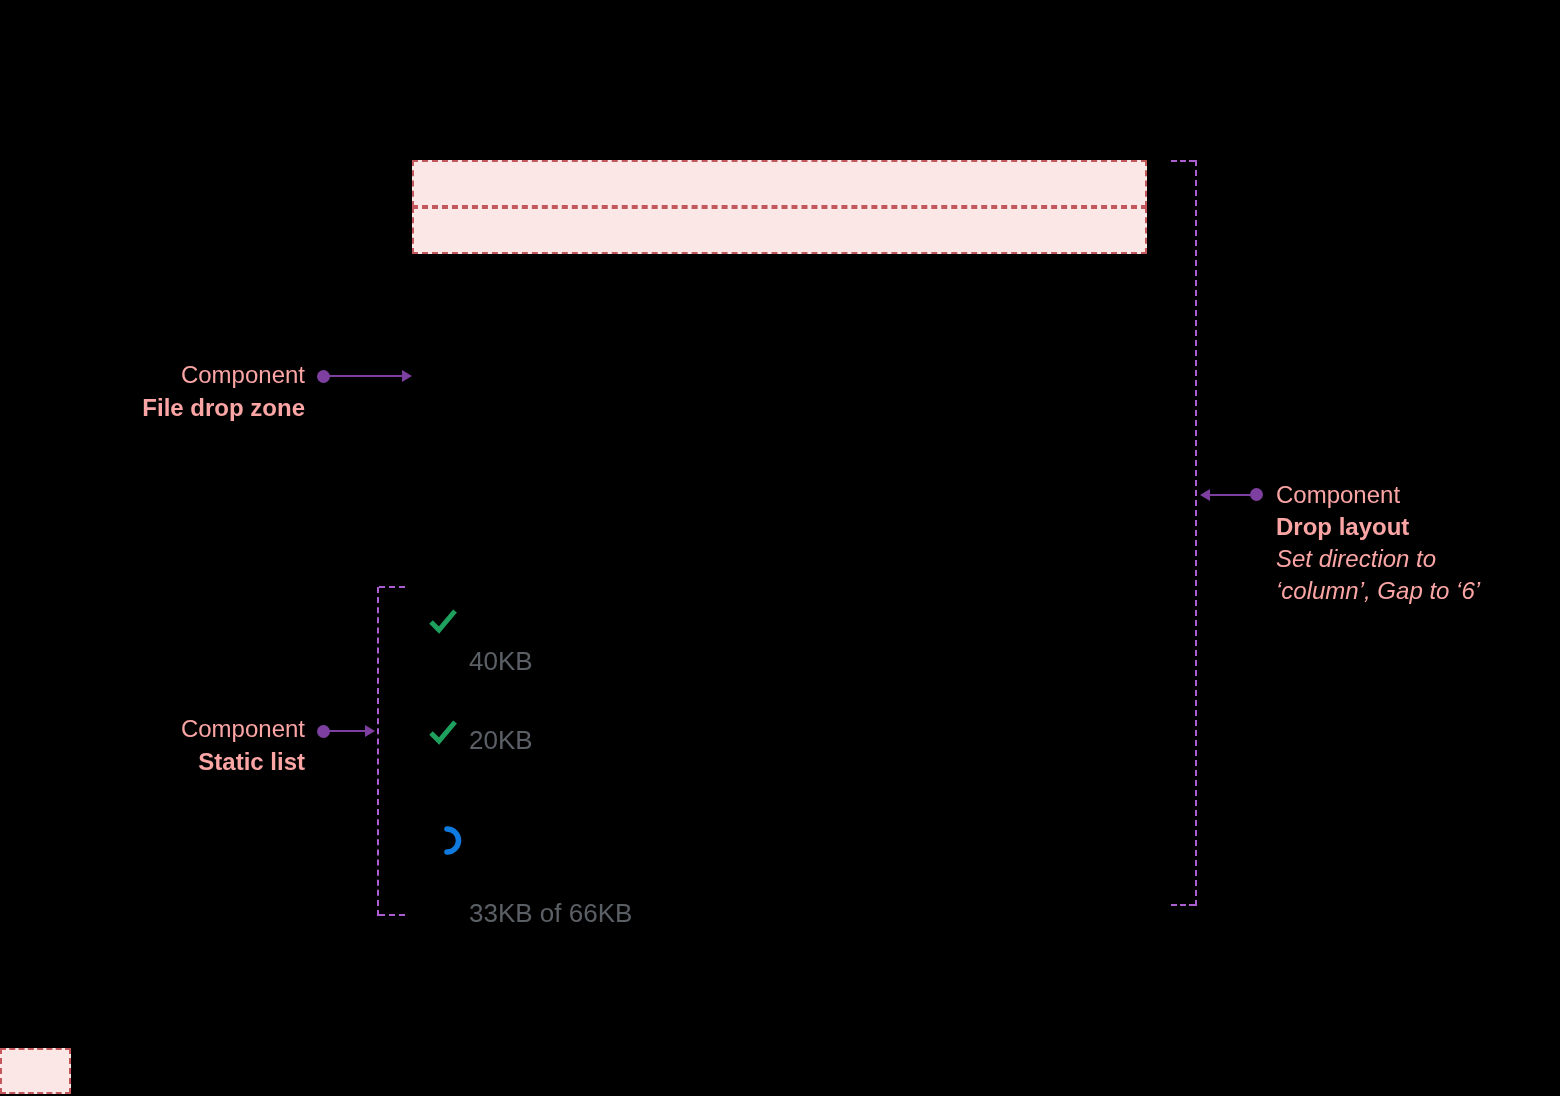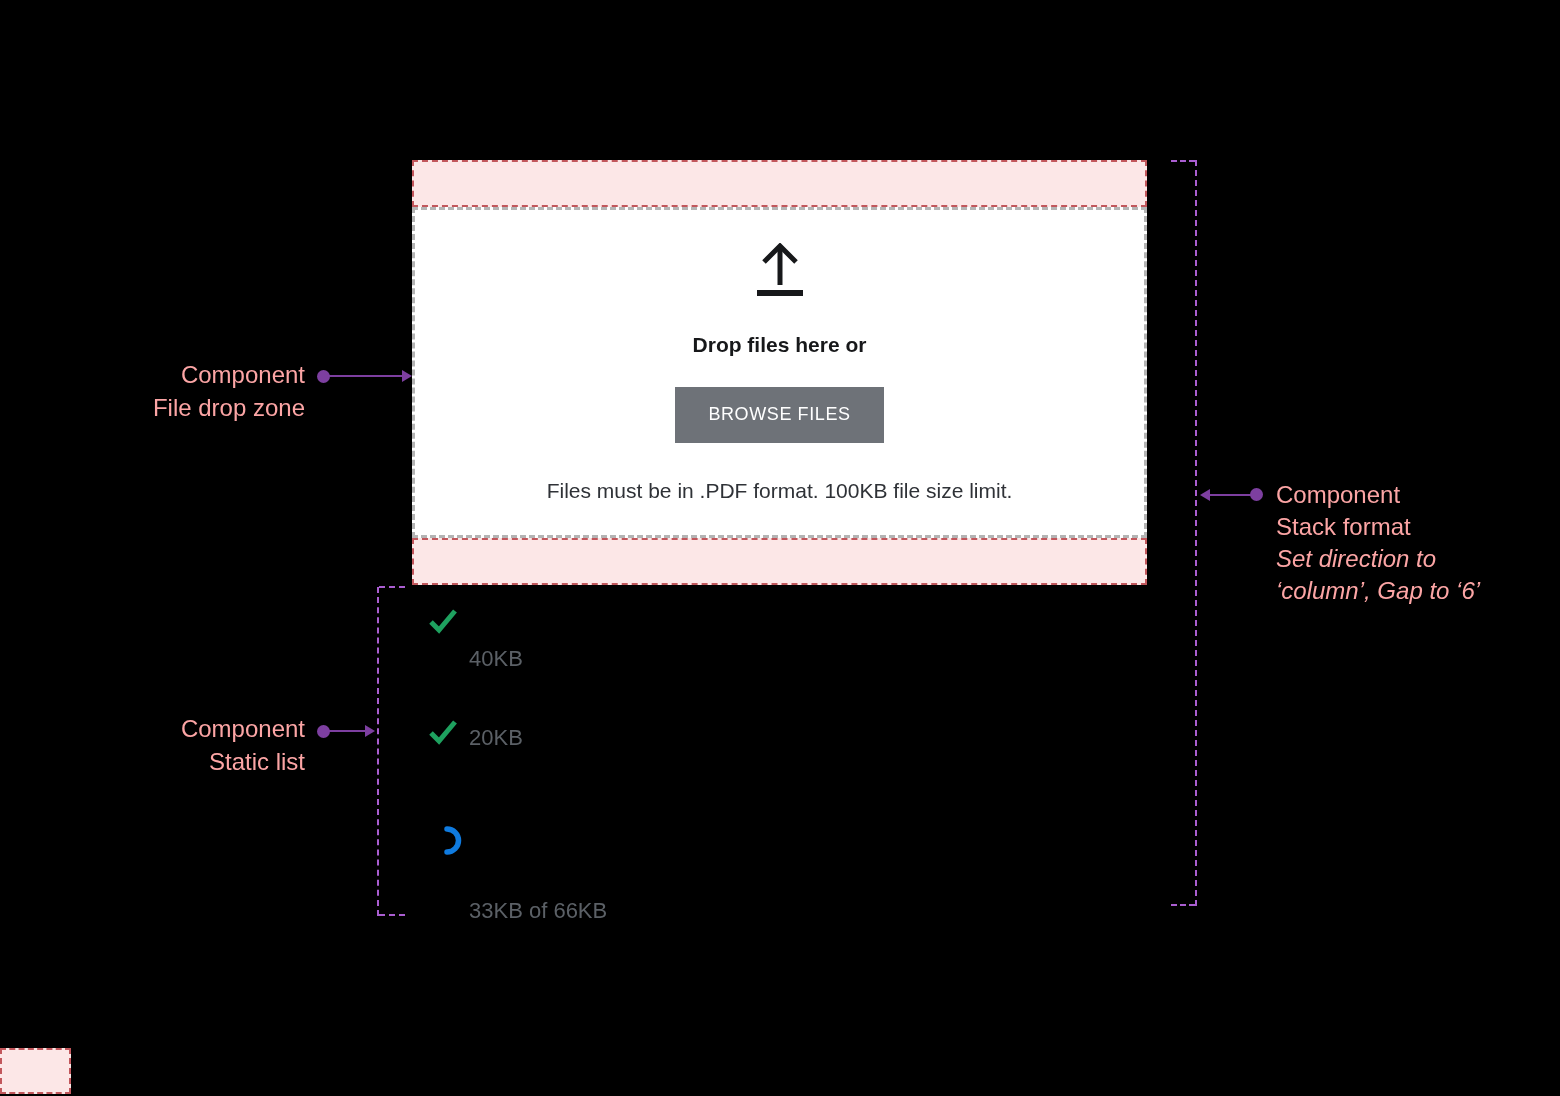--- a/index.html
+++ b/index.html
@@ -27,54 +27,42 @@
   }
   .dz-note{font-size:21px;font-weight:400;color:#2f3237;margin-top:36px;}
 
   
   .guide-v{border-left:2px dashed #aa5ed1;width:0;}
   .guide-h{border-top:2px dashed #aa5ed1;height:0;}
 
   
   .annot{color:#fca5a5;font-size:24px;line-height:33px;}
   .annot .kicker{font-weight:400;}
-  .annot .name{font-weight:400;}
+  .annot .name{font-weight:700;}
   .annot .hint{font-style:italic;font-weight:400;}
   .annot.right-align{text-align:right;}
 
   .arrow-line{height:2px;background:#7d3fa0;}
   .arrow-dot{width:13px;height:13px;border-radius:50%;background:#7d3fa0;}
   .arrow-head-right{width:0;height:0;border-left:10px solid #7d3fa0;border-top:6px solid transparent;border-bottom:6px solid transparent;}
   .arrow-head-left{width:0;height:0;border-right:10px solid #7d3fa0;border-top:6px solid transparent;border-bottom:6px solid transparent;}
 
   
-  .size-label{font-size:22px;color:#5b6066;}
+  .size-label{font-size:26px;color:#5b6066;}
 
   
   #corner-swatch{left:0;top:1048px;width:71px;height:46px;background:#fce7e7;border:2px dashed #c2575c;box-sizing:border-box;}
 </style>
 </head>
 <body>
 
 <div id="canvas">
 
   <div id="dropzone" class="abs">
     <div class="pad-band"></div>
-    <div class="dz-body">
-      <span>
-        <svg width="48" height="54" viewBox="0 0 48 54">
-          <path d="M24 42 L24 4" stroke="#17181a" stroke-width="5" fill="none"></path>
-          <path d="M8 19 L24 3 L40 19" stroke="#17181a" stroke-width="5" fill="none"></path>
-          <line x1="1" y1="50" x2="47" y2="50" stroke="#17181a" stroke-width="6"></line>
-        </svg>
-      </span>
-      <div class="dz-title">Drop files here or</div>
-      <button class="dz-button">BROWSE FILES</button>
-      <div class="dz-note">Files must be in .PDF format. 100KB file size limit.</div>
-    </div>
     <div class="pad-band"></div>
   </div>
 
   <div class="abs guide-v" style="left:1195px;top:160px;height:746px;"></div>
   <div class="abs guide-h" style="left:1171px;top:160px;width:24px;"></div>
   <div class="abs guide-h" style="left:1171px;top:904px;width:24px;"></div>
 
   <div class="abs guide-v" style="left:377px;top:587px;height:329px;"></div>
   <div class="abs guide-h" style="left:379px;top:586px;width:26px;"></div>
   <div class="abs guide-h" style="left:379px;top:914px;width:26px;"></div>
@@ -114,20 +102,20 @@
   </div>
   <div class="abs arrow-dot" style="left:317px;top:725px;"></div>
   <div class="abs arrow-line" style="left:323px;top:730px;width:44px;"></div>
   <div class="abs arrow-head-right" style="left:365px;top:725px;"></div>
 
   <div class="abs arrow-head-left" style="left:1200px;top:489px;"></div>
   <div class="abs arrow-line" style="left:1209px;top:494px;width:48px;"></div>
   <div class="abs arrow-dot" style="left:1250px;top:488px;"></div>
   <div class="abs annot" style="left:1276px;top:479px;line-height:32px;">
     <div class="kicker">Component</div>
-    <div class="name">Stack format</div>
+    <div class="name">Drop layout</div>
     <div class="hint">Set direction to</div>
     <div class="hint">‘column’, Gap to ‘6’</div>
   </div>
 
   <div id="corner-swatch" class="abs"></div>
 
 </div>
 
 </body></html>

